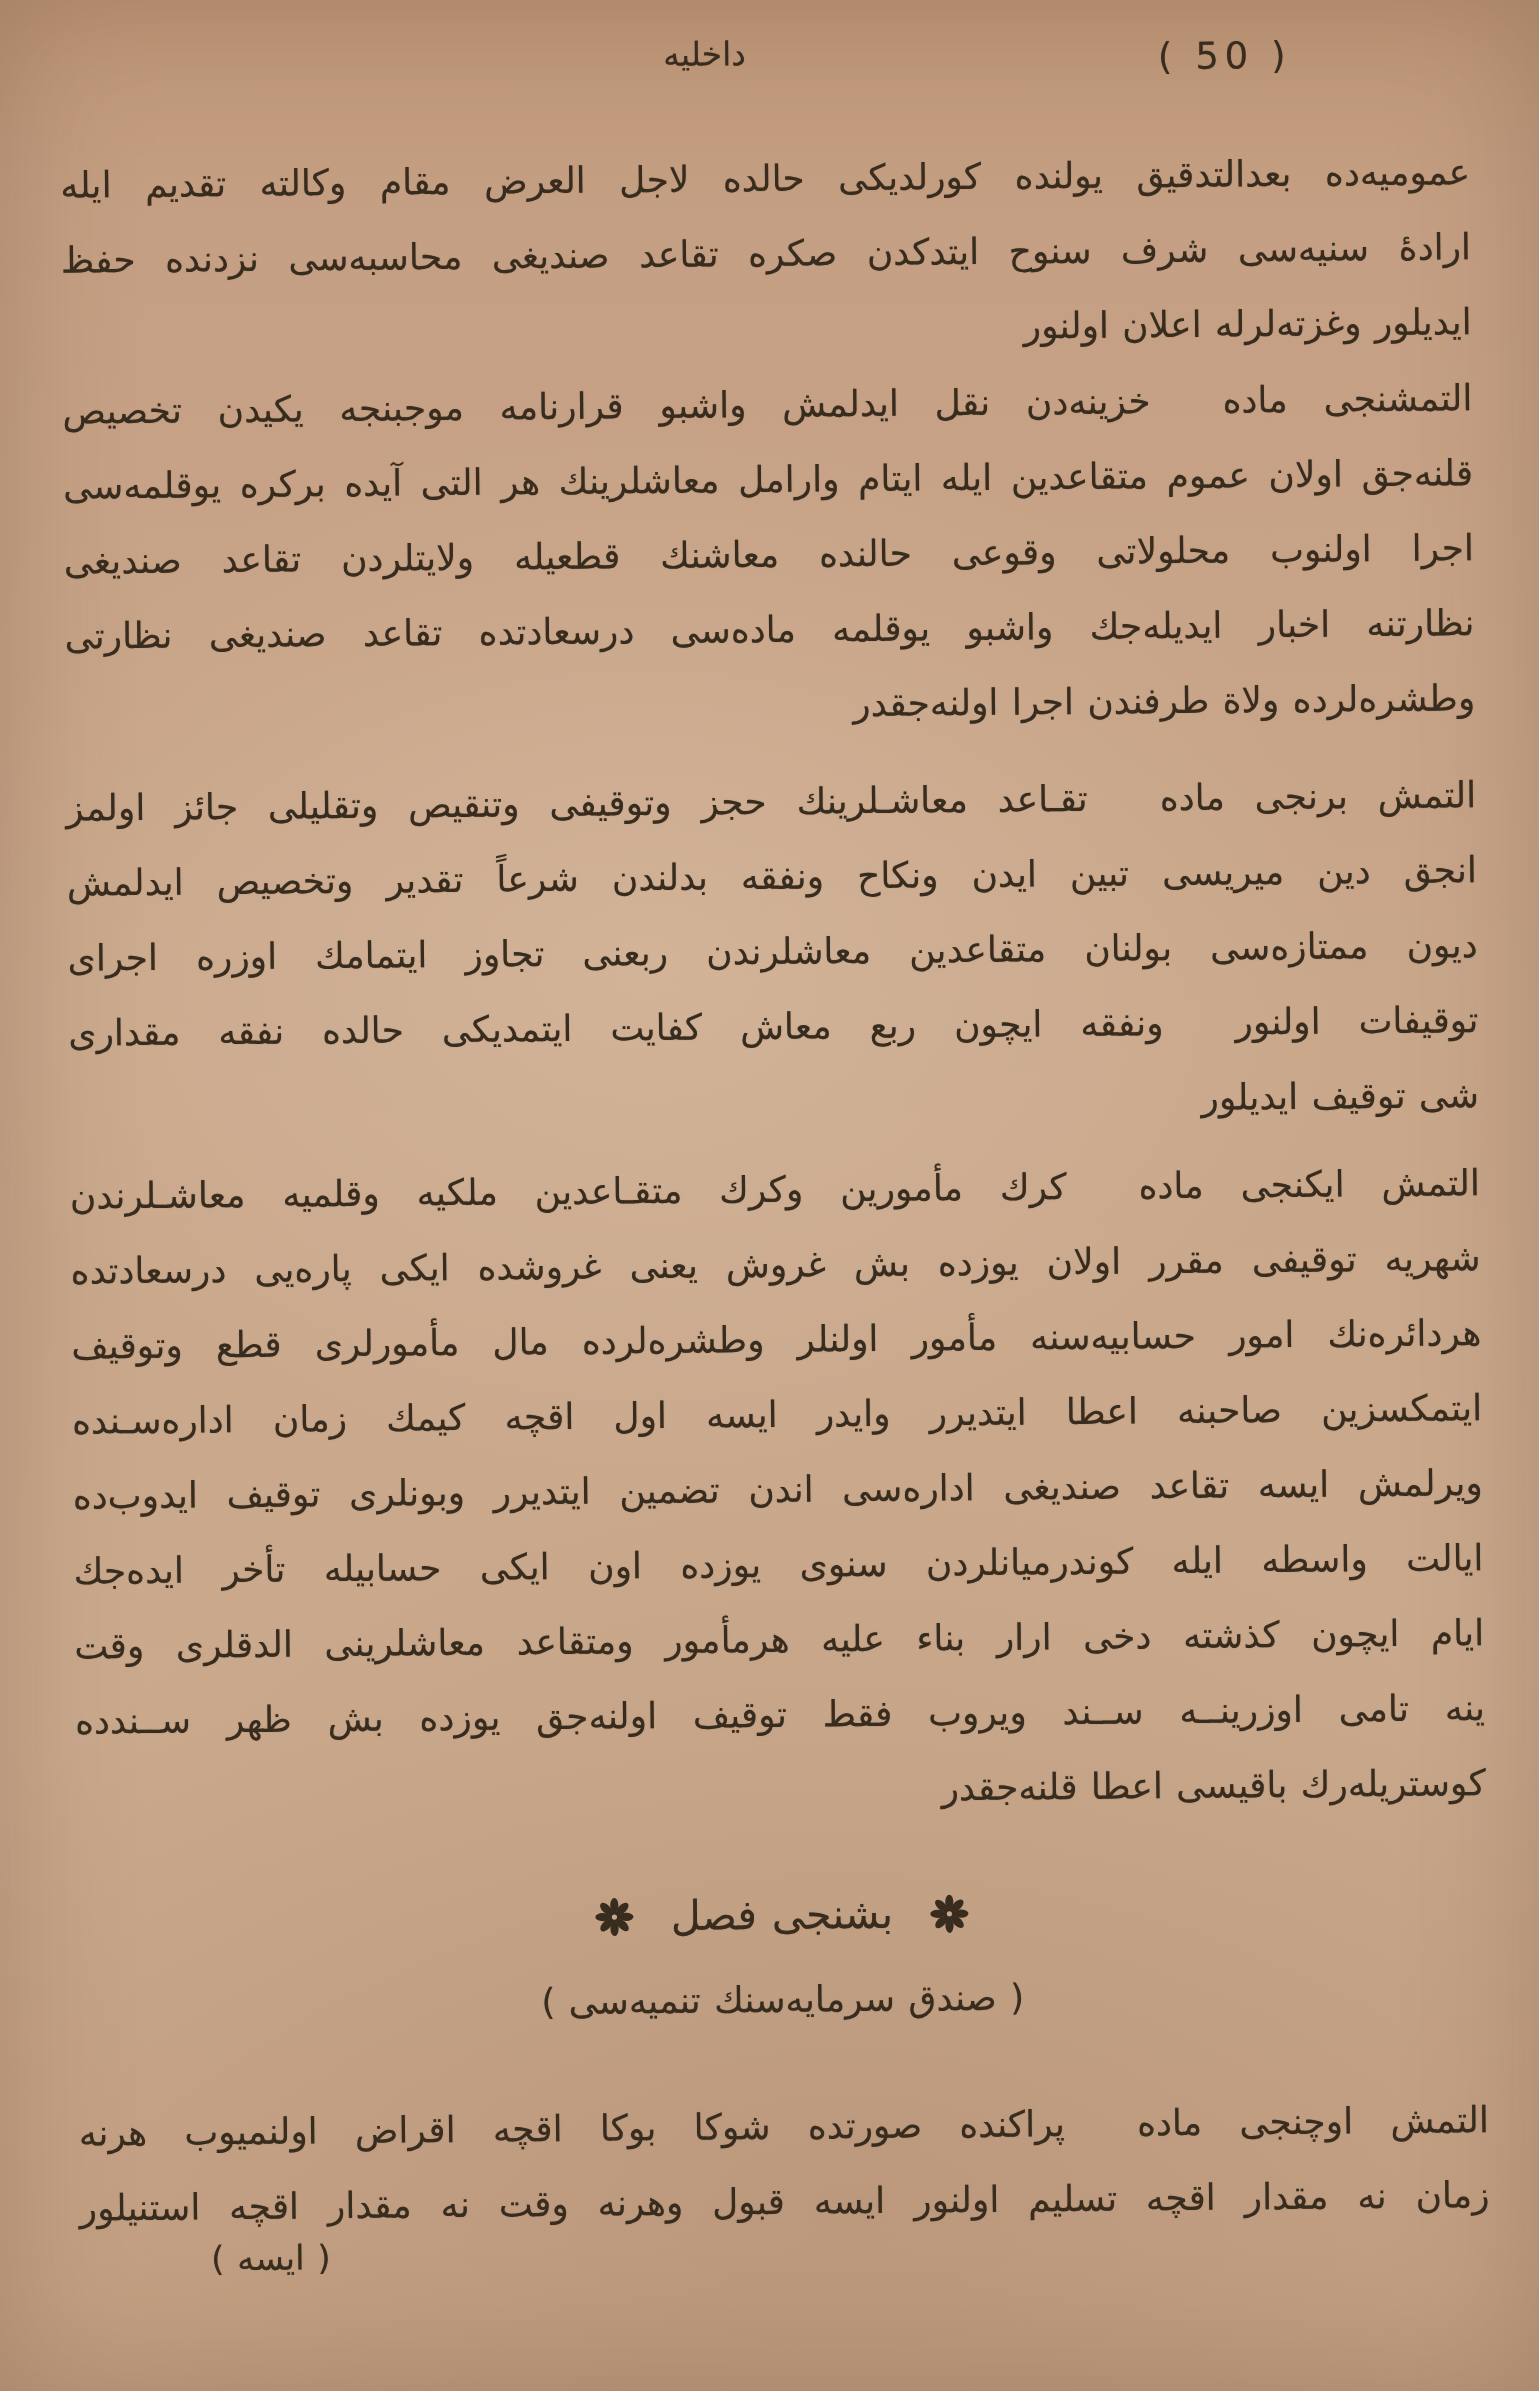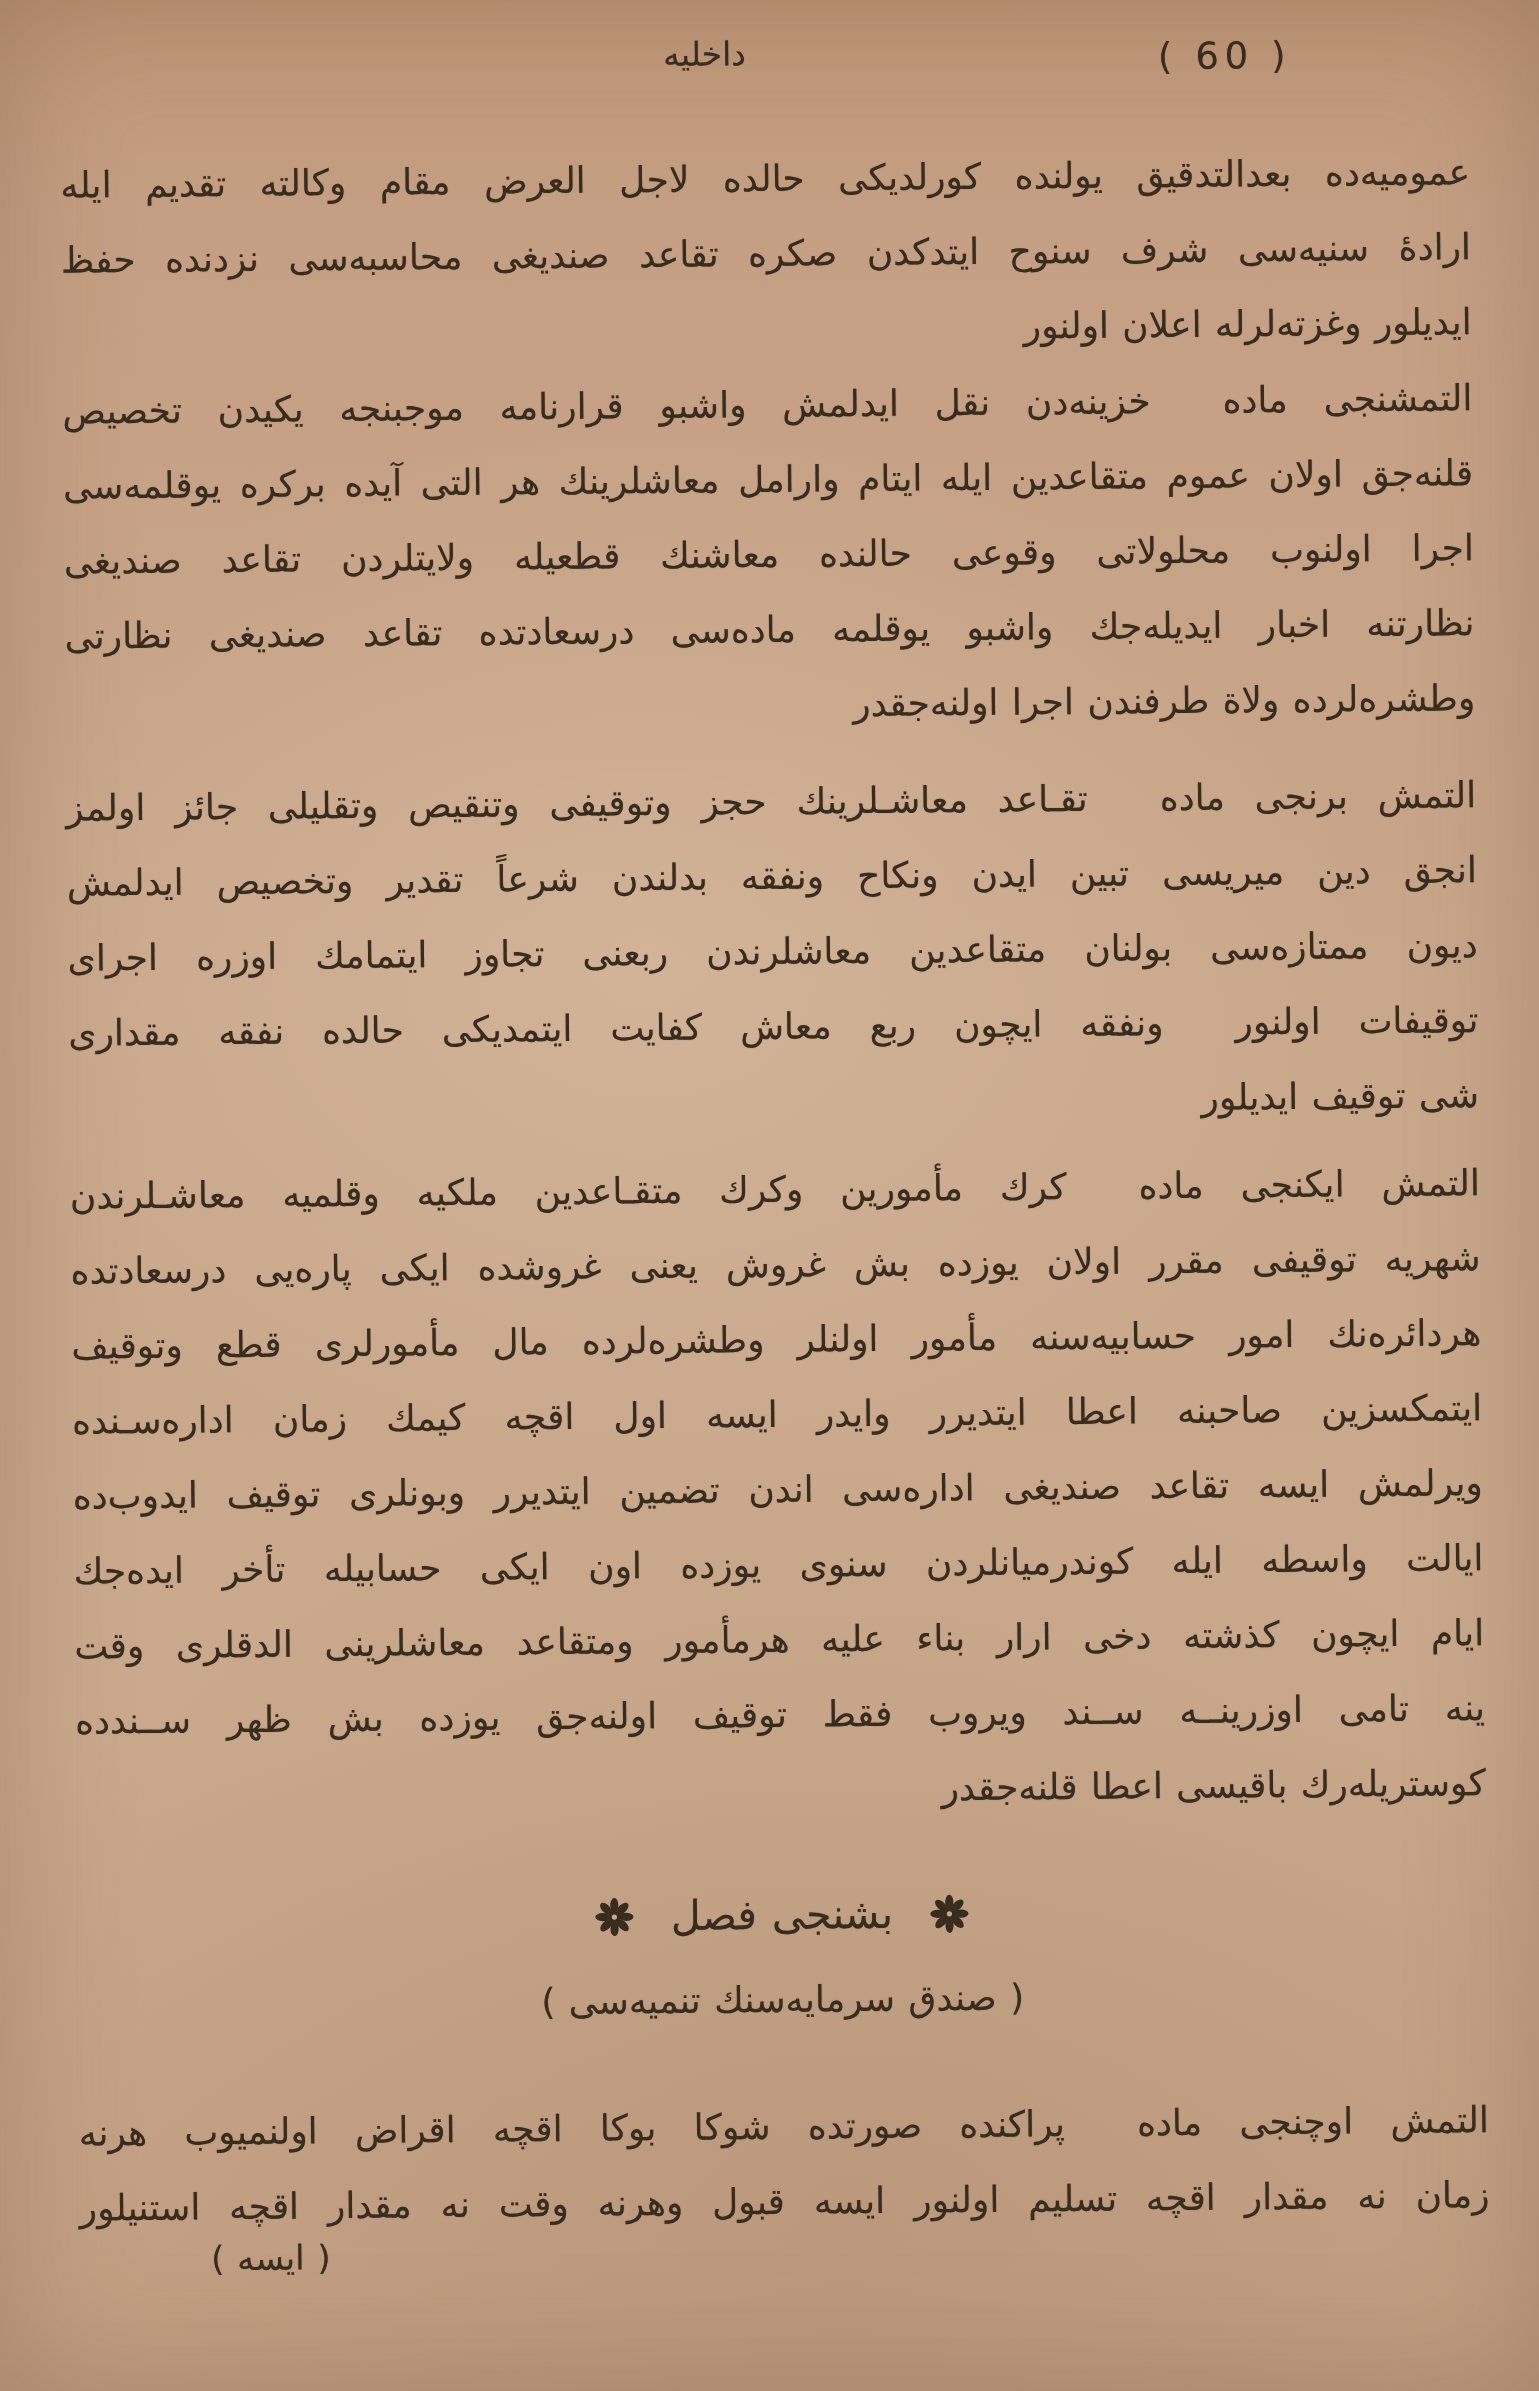--- a/index.html
+++ b/index.html
@@ -63,21 +63,21 @@
     position:absolute;top:2220px;left:131px;
     font-size:34px;line-height:66px;letter-spacing:2.8px;
   }
 </style>
 </head>
 <body>
 
 <div class="page">
   <div class="tilt">
 
-    <div class="pagenum">( 60 )</div>
+    <div class="pagenum">( 50 )</div>
     <div class="headtitle">داخليه</div>
 
     <div class="text">
 
       <section class="para p1">
         <div class="line">عموميه‌ده بعدالتدقيق يولنده كورلديكى حالده لاجل العرض مقام وكالته تقديم ايله</div>
         <div class="line">ارادۀ سنيه‌سى شرف سنوح ايتدكدن صكره تقاعد صنديغى محاسبه‌سى نزدنده حفظ</div>
         <div class="line partial">ايديلور وغزته‌لرله اعلان اولنور</div>
       </section>
 

